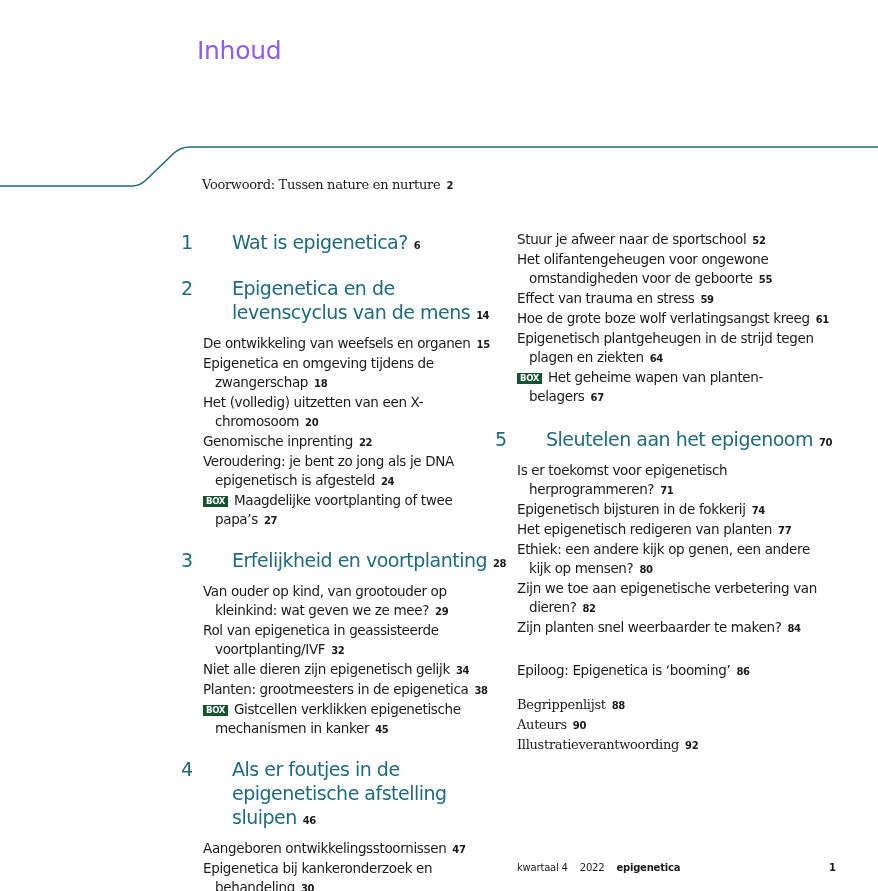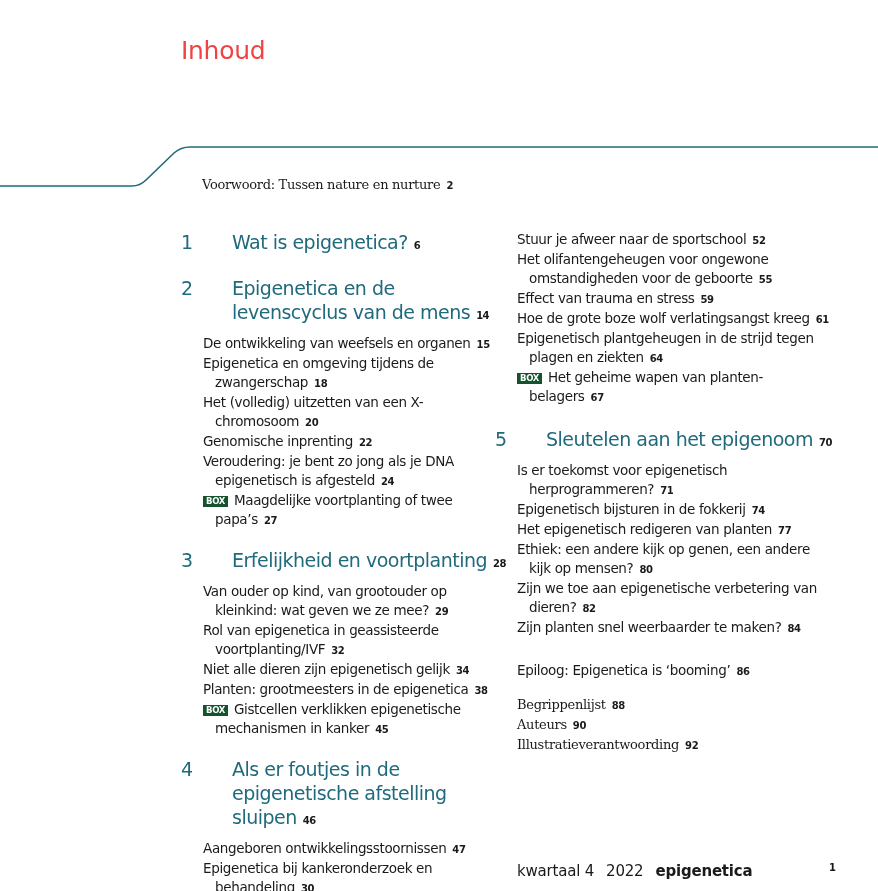--- a/index.html
+++ b/index.html
@@ -1,18 +1,18 @@
 <!DOCTYPE html>
 <html><head>
 <meta charset="utf-8">
 <style>
   html, body { margin:0; padding:0; }
   body { width:878px; height:891px; background:#ffffff; position:relative; overflow:hidden;
          font-family:"DejaVu Sans", sans-serif; color:#1a1a1a; }
-  .page-title { position:absolute; left:181px; top:36px; font-size:25px; color:#ef4444;
+  .page-title { position:absolute; left:197px; top:36px; font-size:25px; color:#8b5cf6;
                 font-family:"DejaVu Sans", sans-serif; letter-spacing:-0.3px; }
   .rule { position:absolute; left:0; top:140px; }
   .serif { font-family:"DejaVu Serif", serif; font-size:13px; color:#1a1a1a; letter-spacing:-0.3px; }
   .pg { font-family:"DejaVu Sans", sans-serif; font-weight:bold; font-size:10px; margin-left:6px; color:#1a1a1a; }
   .front { position:absolute; left:202px; top:175px; line-height:19px; }
   .col { position:absolute; }
   .col-left { left:181px; top:230px; width:330px; }
   .col-right { left:495px; top:230px; width:340px; }
   .chapter { display:flex; align-items:flex-start; margin-bottom:6px; }
   .chap-num { width:22px; font-size:19px; color:#1f6a7c; font-family:"DejaVu Sans", sans-serif; line-height:24px; }
@@ -20,21 +20,21 @@
                 line-height:24px; letter-spacing:-0.5px;margin-left:29px; }
   .chap-title .pg { font-size:10px; }
   .items { margin-left:22px; }
   .item { font-size:13.5px; line-height:19px; letter-spacing:-0.35px; padding-left:12px; text-indent:-12px; }
   .box { display:inline-block; background:#14532d; color:#fff; font-size:8.5px; font-weight:bold;
          padding:0 3px; line-height:11px; margin-right:6px; text-indent:0; vertical-align:1px; }
   .sp-chapter { margin-top:18px; }
   .sp-chapter2 { margin-top:20px; }
   .epi { margin-top:23px; font-size:13.5px; line-height:19px; letter-spacing:-0.35px; }
   .back { margin-top:14px; line-height:19px; }
-  .footer { position:absolute; top:862px; left:517px; font-size:15px; letter-spacing:-0.2px; }
+  .footer { position:absolute; top:862px; left:517px; font-size:10px; letter-spacing:-0.2px; }
   .footer span { margin-right:12px; }
   .footer .num { font-weight:bold; }
   .footer-page { position:absolute; top:862px; left:829px; font-size:10px; font-weight:bold; }
 </style>
 </head>
 <body>
 
 <div class="page-title">Inhoud</div>
 
 <svg class="rule" width="878" height="50" viewBox="0 0 878 50">

